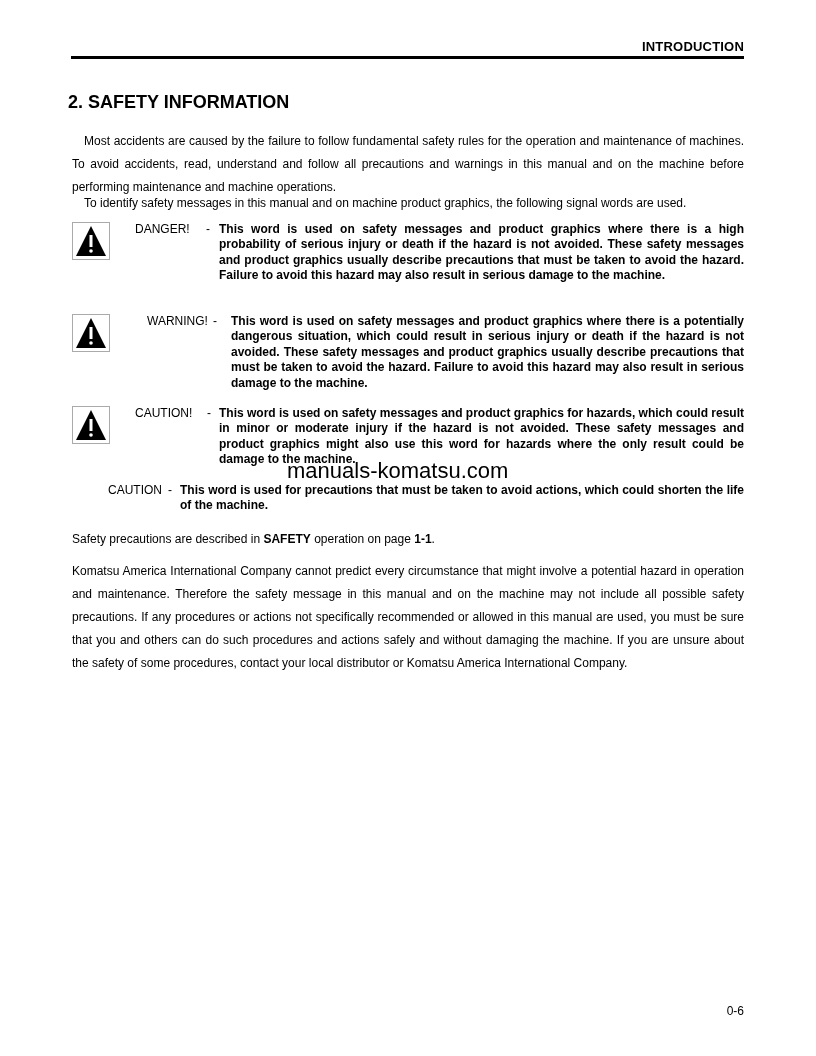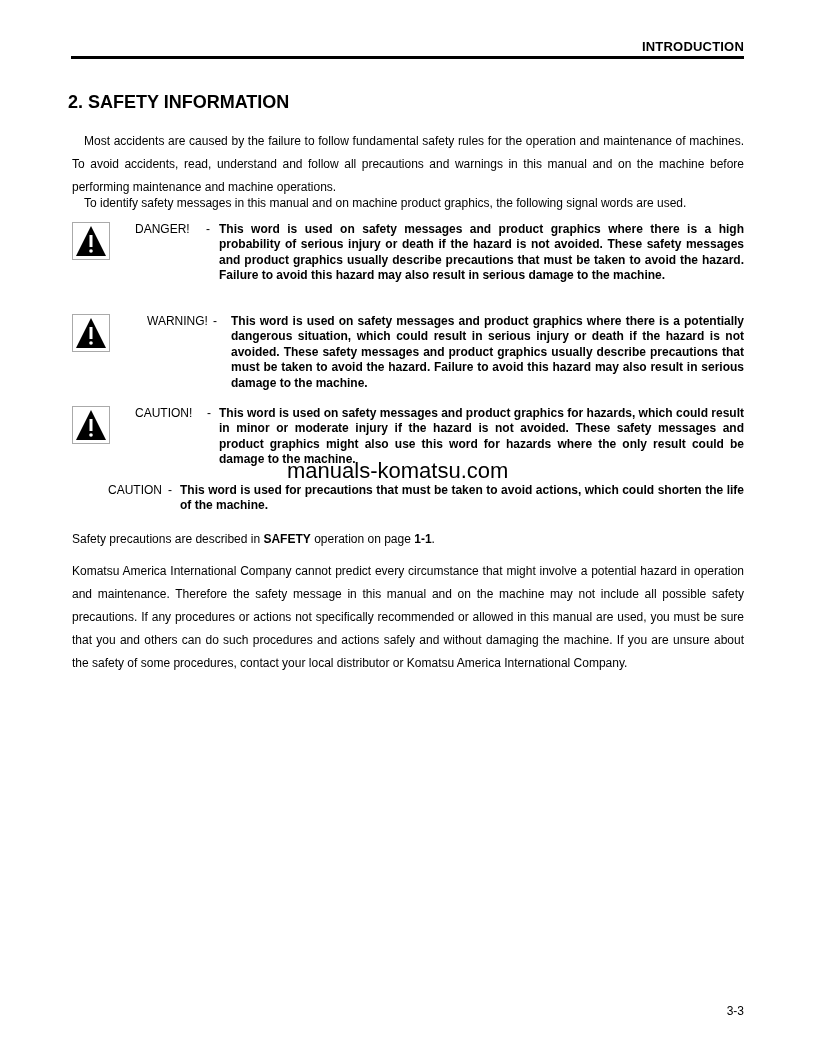--- a/index.html
+++ b/index.html
@@ -80,13 +80,13 @@
   <span class="sig-label" style="left:96px;">-</span>
   <div class="sig-text" style="left:108px; width:564px;">This word is used for precautions that must be taken to avoid actions, which could shorten the life of the machine.</div>
 </div>
 
 <div class="watermark">manuals-komatsu.com</div>
 
 <div class="para p3"><span>Safety precautions are described in </span><b>SAFETY</b><span> operation on page </span><b>1-1</b><span>.</span></div>
 
 <div class="para p4">Komatsu America International Company cannot predict every circumstance that might involve a potential hazard in operation and maintenance. Therefore the safety message in this manual and on the machine may not include all possible safety precautions. If any procedures or actions not specifically recommended or allowed in this manual are used, you must be sure that you and others can do such procedures and actions safely and without damaging the machine. If you are unsure about the safety of some procedures, contact your local distributor or Komatsu America International Company.</div>
 
-<div class="page-number">3-3</div>
+<div class="page-number">0-6</div>
 
 </body></html>

